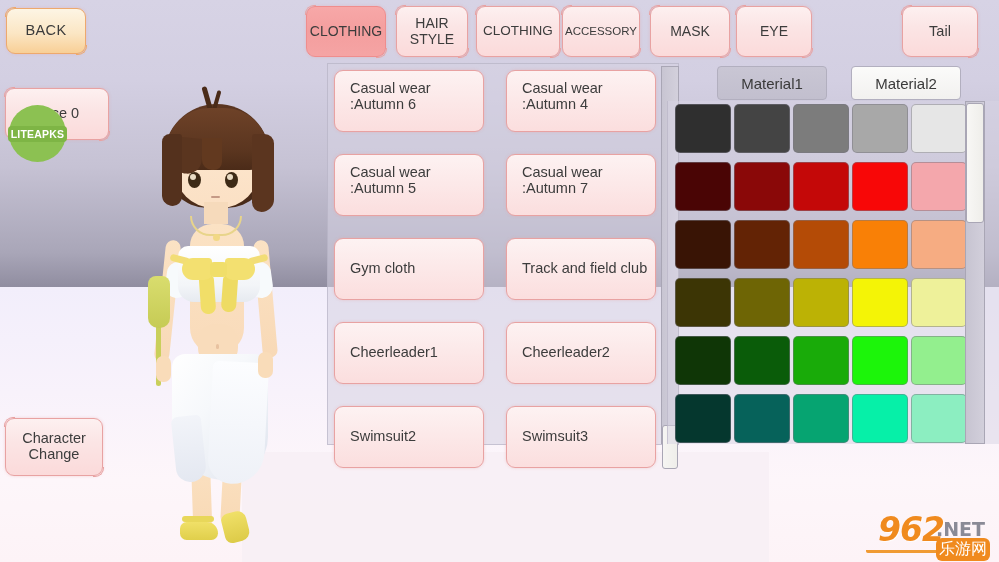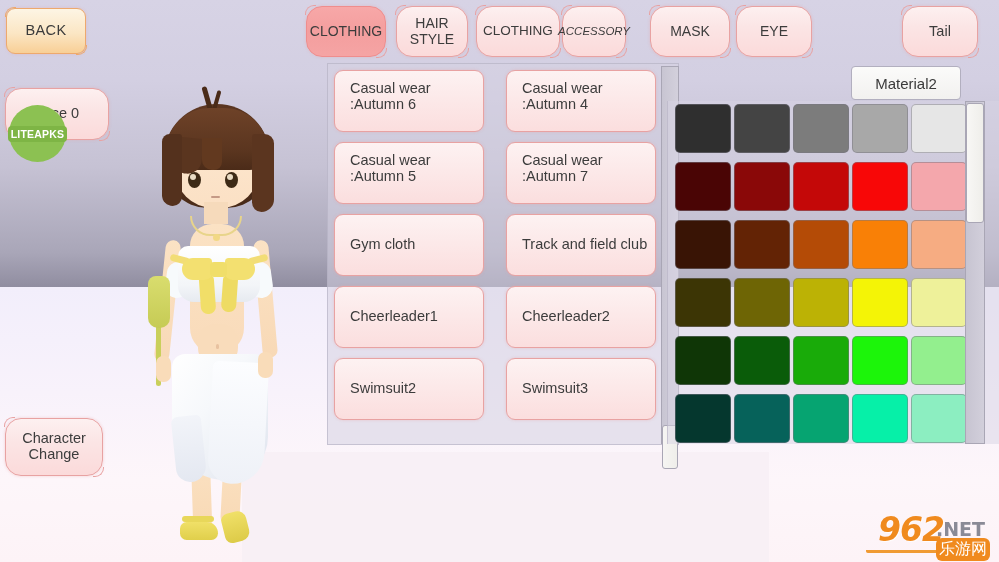--- a/index.html
+++ b/index.html
@@ -155,21 +155,21 @@
   .leg-l { left: 74px; top: 366px; width: 19px; height: 78px; background: linear-gradient(to bottom, #fbe2c3, #f8d9b5); border-radius: 9px; transform: rotate(-2deg); }
   .leg-r { left: 104px; top: 366px; width: 19px; height: 74px; background: linear-gradient(to bottom, #fbe2c3, #f8d9b5); border-radius: 9px; transform: rotate(3deg); }
   .shoe-l { left: 62px; top: 436px; width: 38px; height: 18px; background: linear-gradient(to bottom, #f0e068, #e0cf4b); border-radius: 7px 12px 7px 7px; }
   .shoe-r { left: 105px; top: 426px; width: 25px; height: 30px; background: linear-gradient(to bottom, #f0e068, #ddcb48); border-radius: 7px 9px 9px 7px; transform: rotate(-14deg); }
   .shoe-strap-l { left: 64px; top: 430px; width: 32px; height: 6px; background: #e8d75a; border-radius: 3px; }
 
   
   .btn {
     position: relative;
     border: 1.6px solid #e8a2a2;
-    border-radius: 16px;
+    border-radius: 9px;
     background: linear-gradient(to bottom, #fdf0f0 0%, #fbe5e5 40%, #fbdada 100%);
     color: #3c3c3c;
     display: flex; align-items: center; justify-content: center;
     text-align: center;
     line-height: 1.08;
     cursor: pointer;
     box-shadow: 0 0 3px rgba(232,162,162,.45);
   }
   .btn::before, .btn::after {
     content: ""; position: absolute; width: 10px; height: 9px;
@@ -211,21 +211,21 @@
     display: flex; align-items: center;
     padding-left: 11px;
     font-size: 15.5px; color: #3a3a3a;
     font-family: "Liberation Sans", sans-serif;
   }
 
   .tab { position: absolute; top: 6px; height: 51px; font-size: 14px; }
   #tab-clothing  { left: 306px; width: 80px; }
   #tab-hairstyle { left: 396px; width: 72px; }
   #tab-glasses   { left: 476px; width: 84px; font-size: 13.5px; }
-  #tab-accessory { left: 562px; width: 64px; font-size: 11.5px; font-style: italic; }
+  #tab-accessory { left: 562px; width: 78px; font-size: 11.5px; }
   #tab-mask      { left: 650px; width: 80px; }
   #tab-eye       { left: 736px; width: 76px; }
   #tab-wings     { left: 818px; width: 78px; font-size: 14.5px; }
   #tab-tail      { left: 902px; width: 76px; font-size: 14.5px; }
 
   
   #face-btn {
     position: absolute; left: 5px; top: 88px; width: 104px; height: 52px;
     font-size: 14.5px;
   }
@@ -237,21 +237,21 @@
   
   #clothing-panel {
     position: absolute; left: 327px; top: 63px; width: 352px; height: 382px;
     background: rgba(213,210,226,.55);
     border: 1px solid rgba(176,173,192,.6);
   }
   #clothing-scroll {
     position: absolute; left: 0; top: 0; width: 333px; height: 382px;
     padding: 6px 5px 0 6px;
   }
-  .cl-row { display: flex; gap: 22px; margin-bottom: 10px; }
+  .cl-row { display: flex; gap: 22px; margin-bottom: 22px; }
   .cl-item {
     width: 155px; height: 62px;
     font-size: 14.5px;
     justify-content: flex-start;
     padding-left: 15px;
     text-align: left;
     border-radius: 9px;
     border-width: 1.8px;
     background: linear-gradient(to bottom, #fdf2f2 0%, #fce9e9 45%, #fbdede 100%);
   }
@@ -496,20 +496,21 @@
           </div>
           <div class="btn cl-item">
             <span class="ltxt">Swimsuit3</span>
           </div>
         </div>
       </div>
     <div id="clothing-sb-track"></div>
     <div id="clothing-sb-thumb"></div>
   </div>
 
+  <div id="mat1" class="mat-btn">Material1</div>
   <div id="mat2" class="mat-btn">Material2</div>
 
   <div id="palette-panel">
     <div id="palette-grid">
         <div class="sw" title="#2f2f2f" style="background: rgb(47, 47, 47);"></div>
         <div class="sw" title="#444444" style="background: rgb(68, 68, 68);"></div>
         <div class="sw" title="#7c7c7c" style="background: rgb(124, 124, 124);"></div>
         <div class="sw" title="#a8a8a8" style="background: rgb(168, 168, 168);"></div>
         <div class="sw" title="#e6e6e6" style="background: rgb(230, 230, 230);"></div>
         <div class="sw" title="#4a0505" style="background: rgb(74, 5, 5);"></div>

